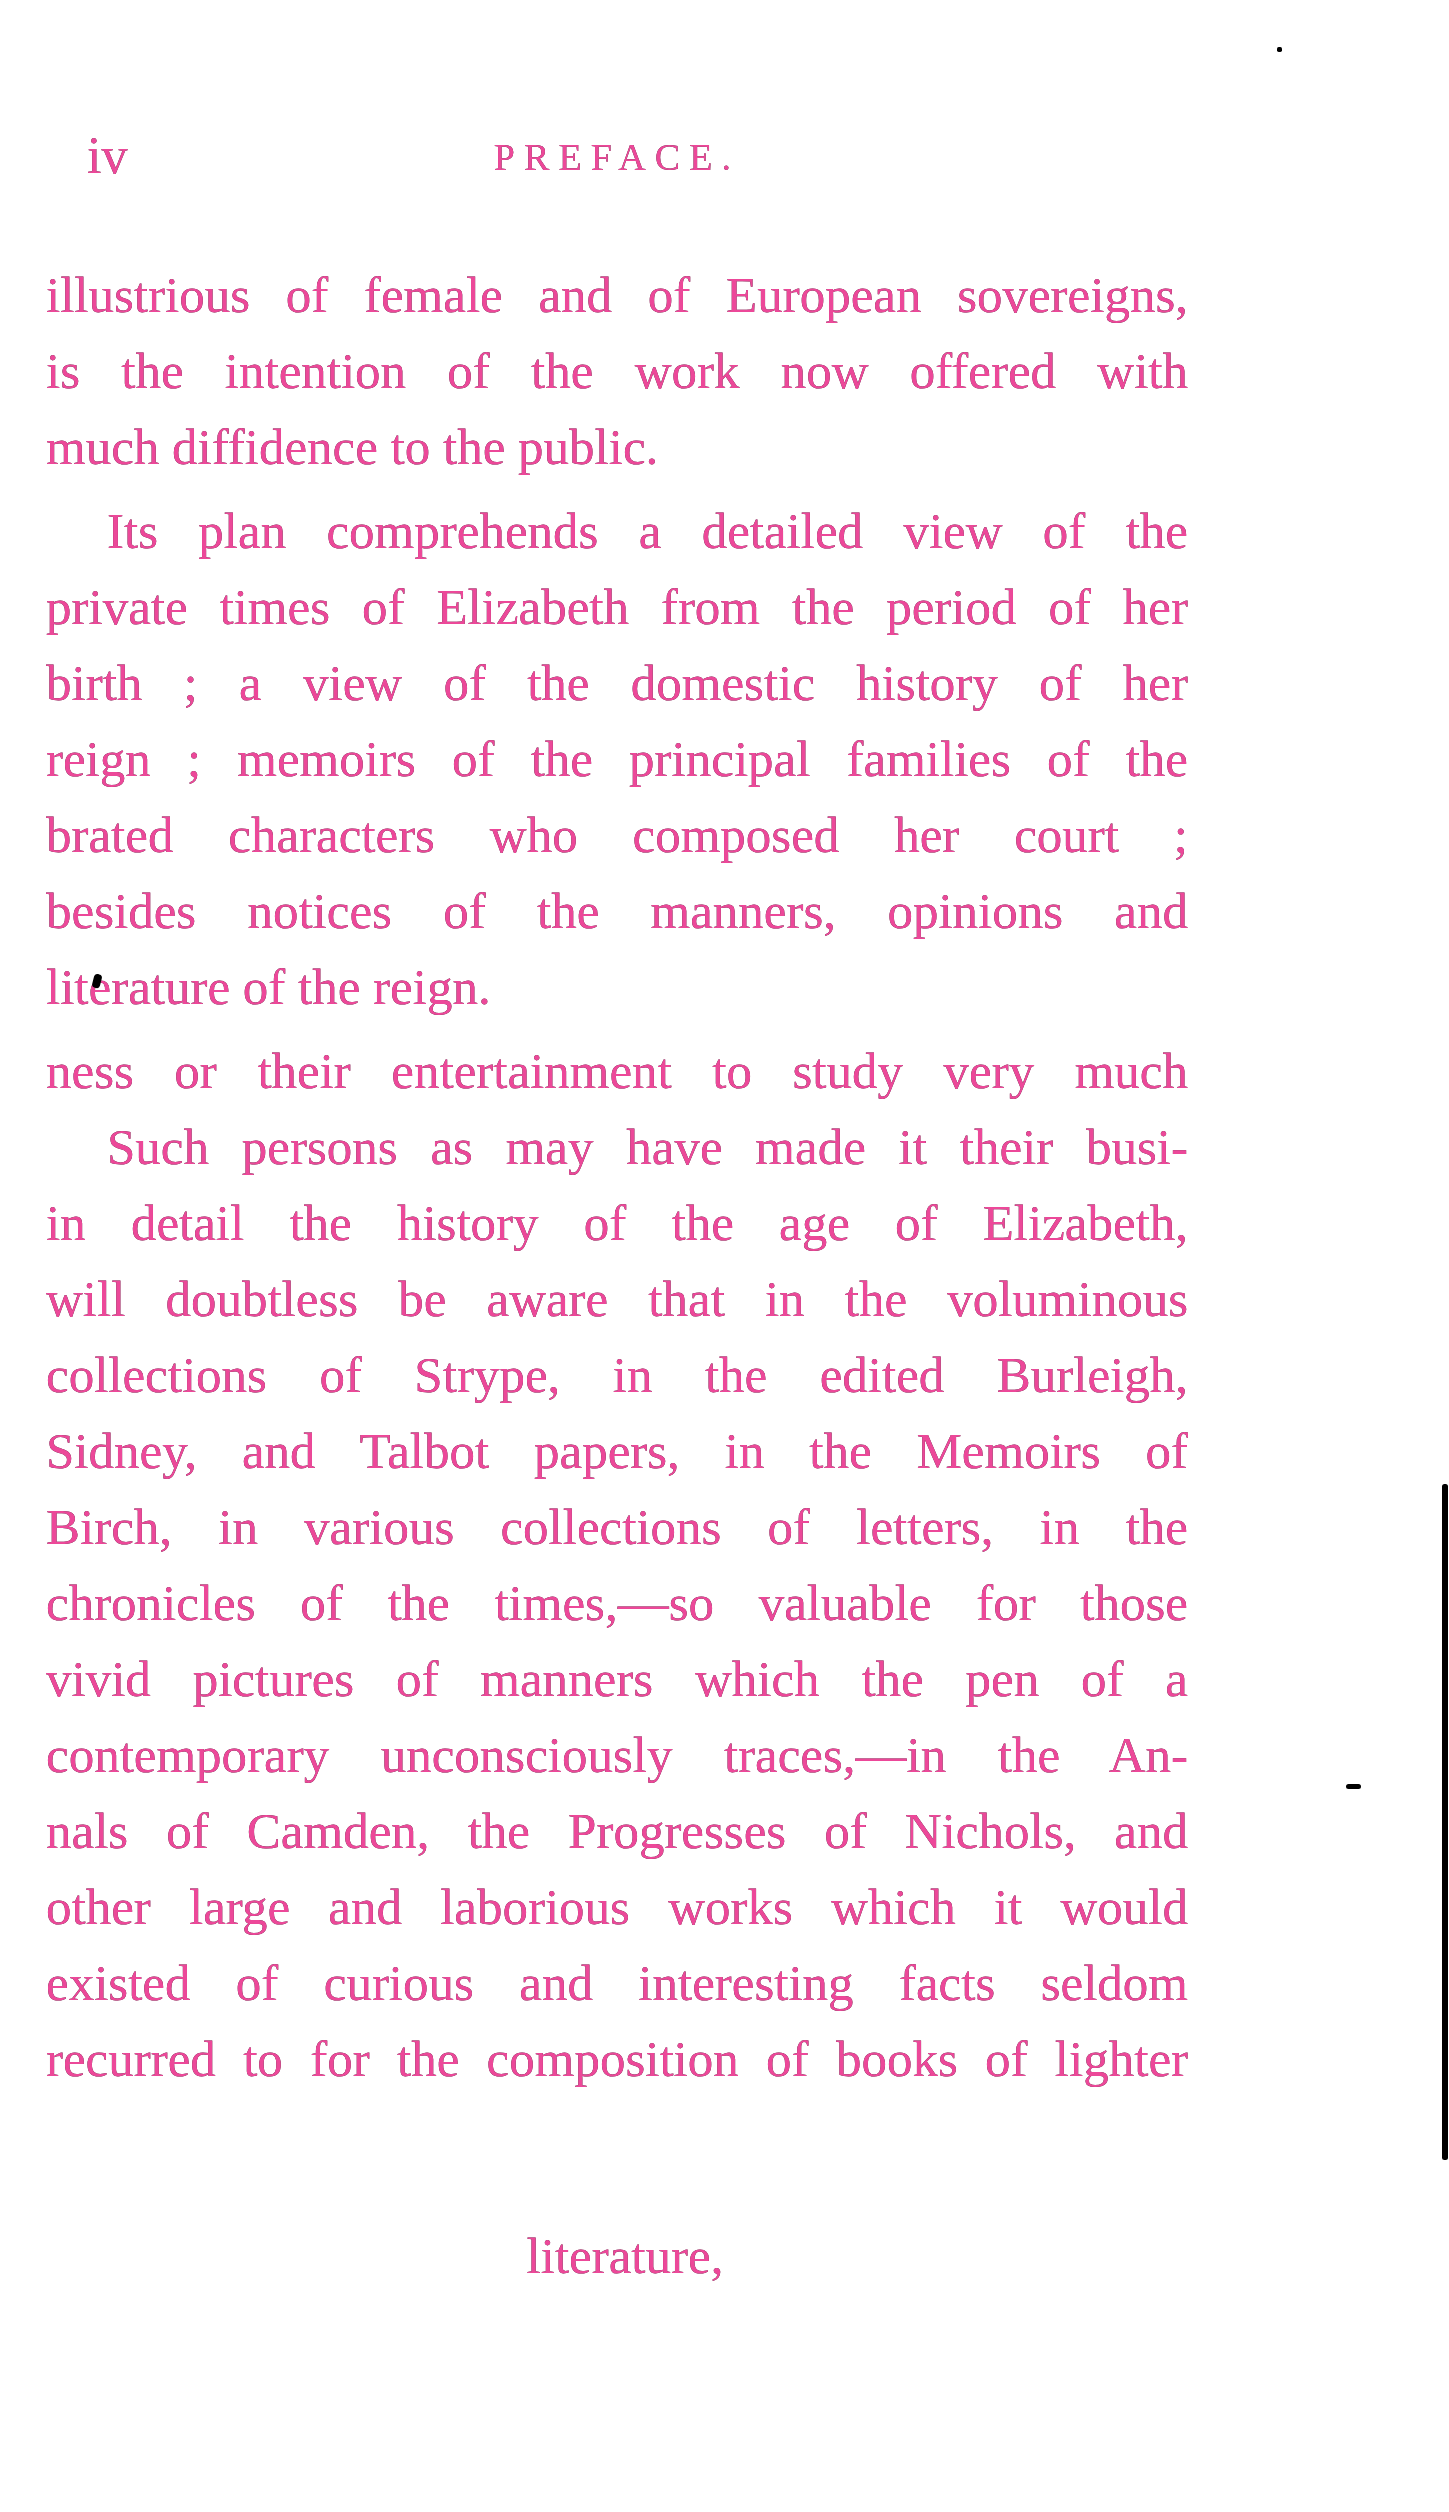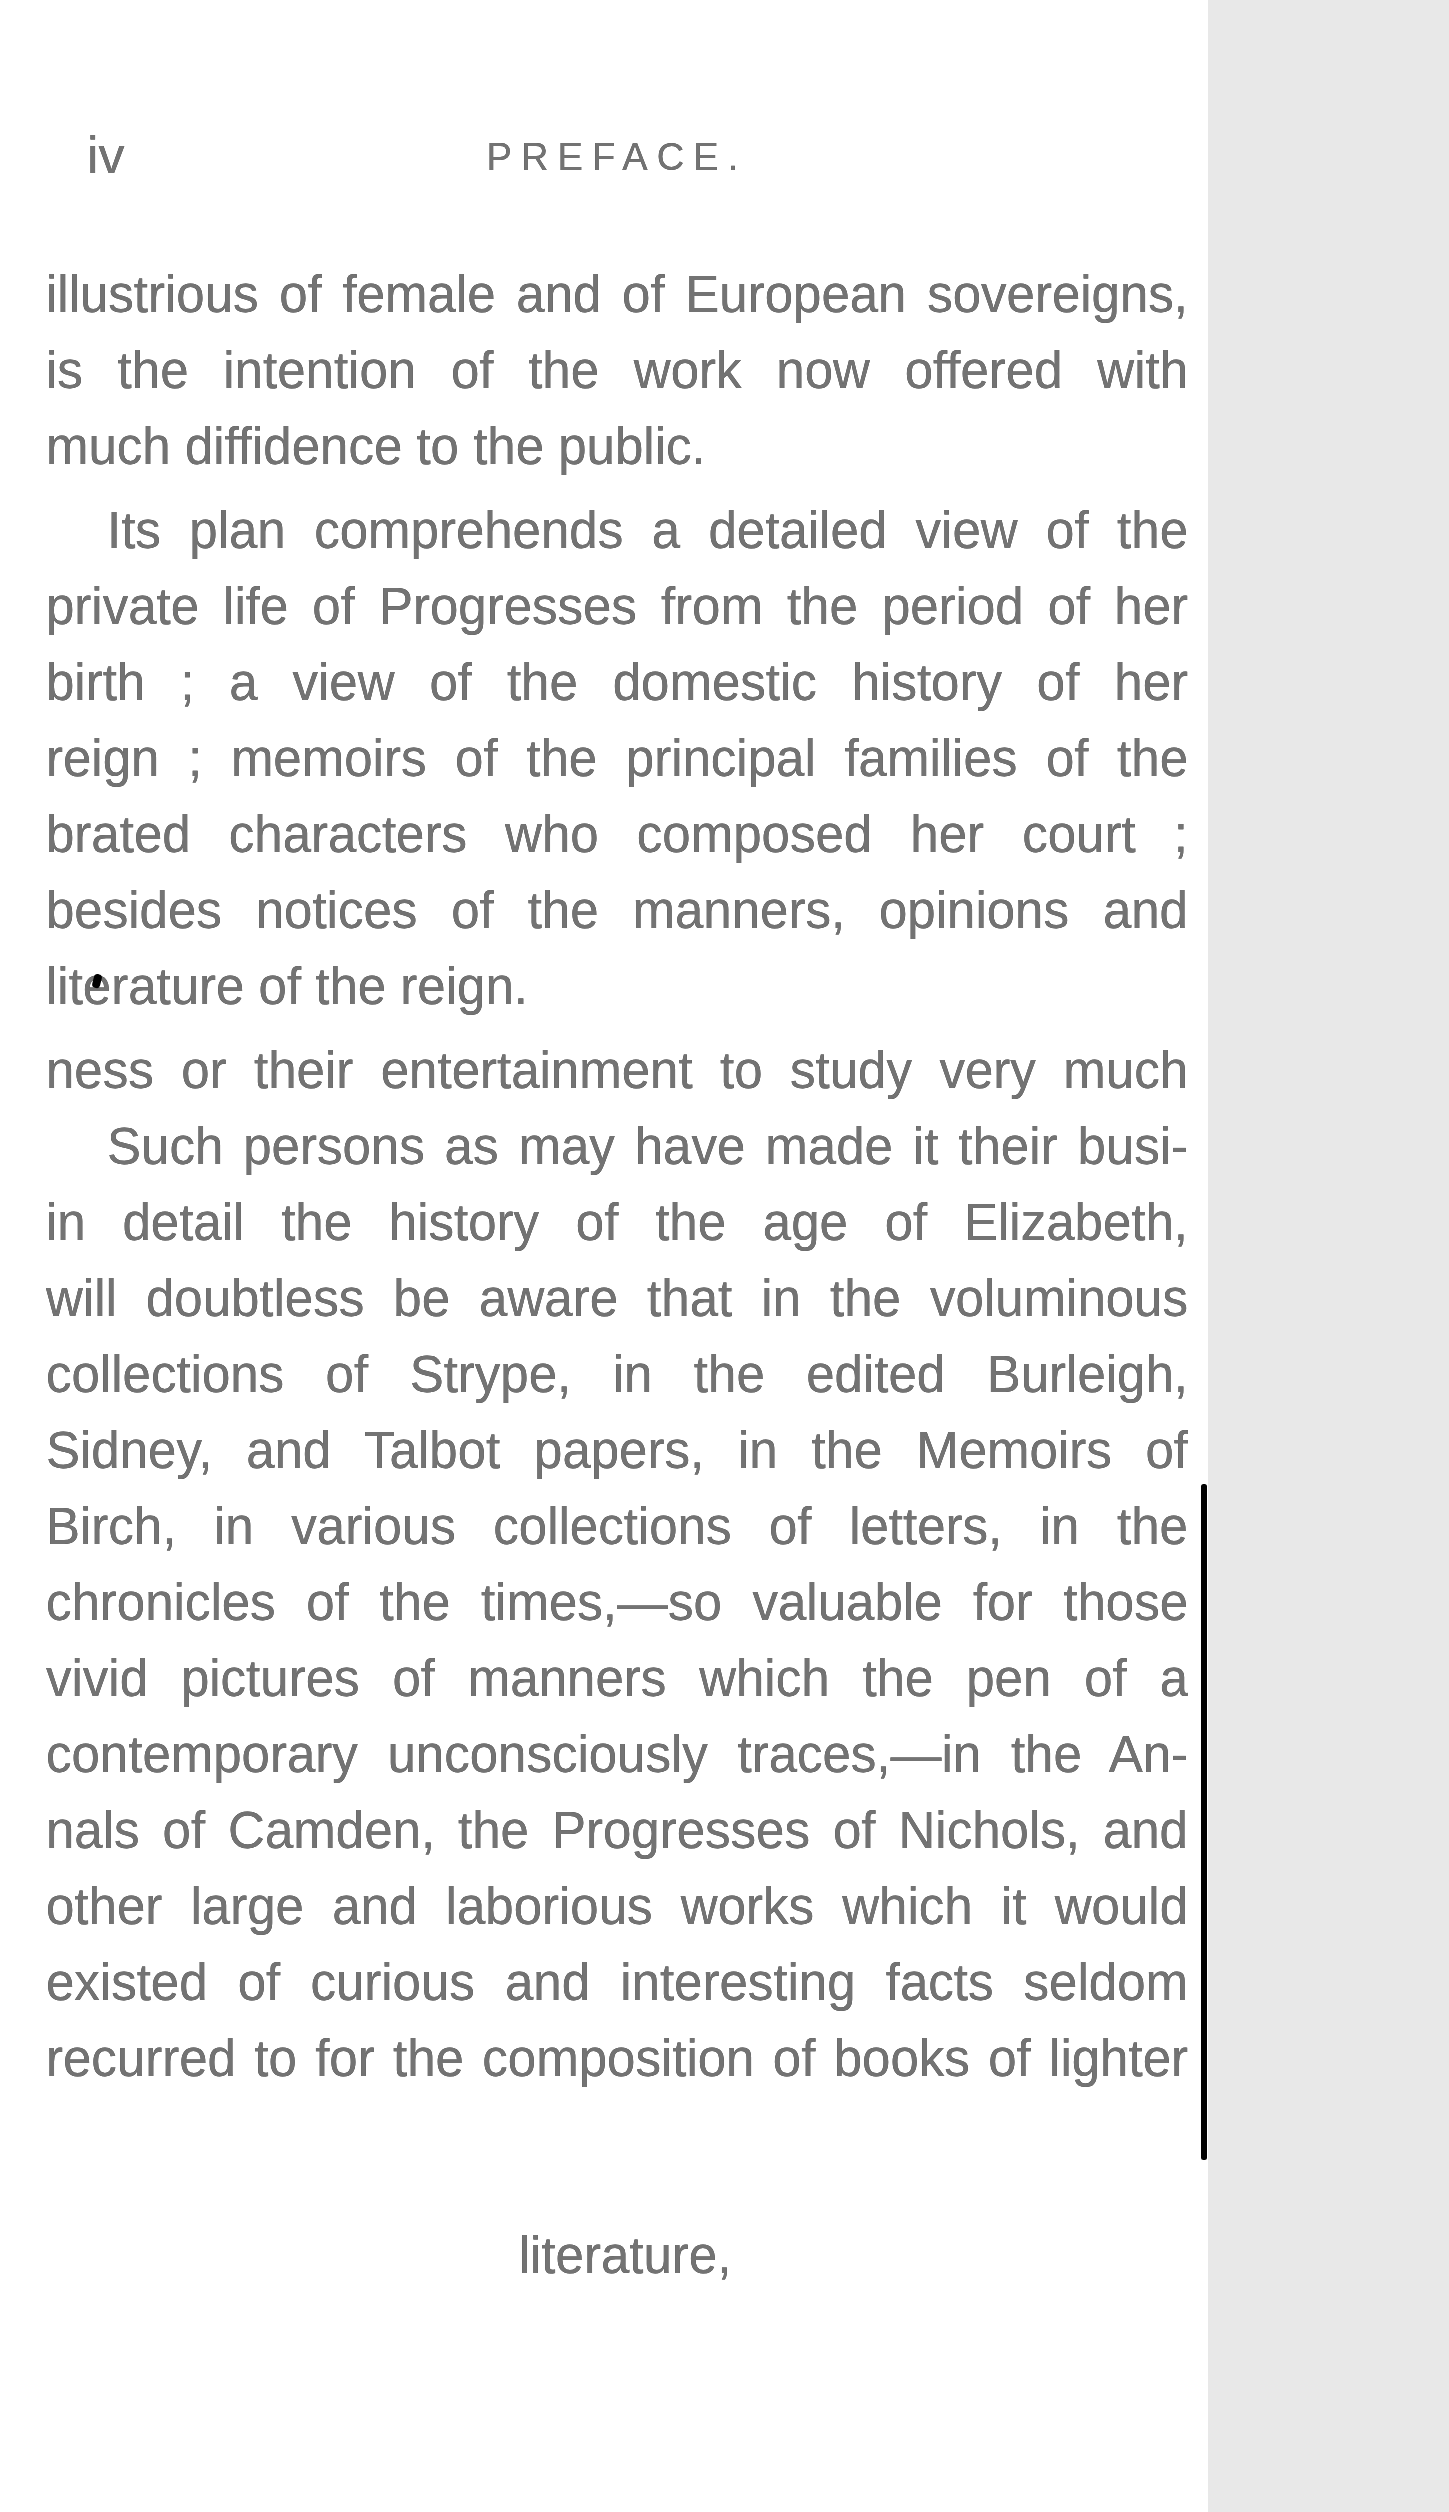--- a/index.html
+++ b/index.html
@@ -1,22 +1,22 @@
 <!DOCTYPE html>
 <html style="font-size:13.5px"><head>
 <meta charset="utf-8">
 <style>
   html, body { margin: 0; padding: 0; background: #e8e8e8; }
   .page {
     position: relative;
-    width: 1208px;
+    width: 1449px;
     height: 2512px;
     background: #ffffff;
-    font-family: Liberation Sans, sans-serif;
-    color: #737373;
+    font-family: Liberation Serif, serif;
+    color: #ec4899;
     overflow: hidden;
     text-shadow: 0 0 0.5px rgba(0,0,0,0.85);
   }
   .header {
     position: absolute;
     top: 125px;
     left: 38px;
     width: 1158px;
     height: 61px;
   }
@@ -87,21 +87,21 @@
   </div>
 
   <div class="body-text">
       <div class="paragraph">
         <div class="line">illustrious of female and of European sovereigns,</div>
         <div class="line">is the intention of the work now offered with</div>
         <div class="line para-end">much diffidence to the public.</div>
       </div>
       <div class="paragraph">
         <div class="line indent">Its plan comprehends a detailed view of the</div>
-        <div class="line">private life of Progresses from the period of her</div>
+        <div class="line">private times of Elizabeth from the period of her</div>
         <div class="line">birth ; a view of the domestic history of her</div>
         <div class="line">reign ; memoirs of the principal families of the</div>
         <div class="line">brated characters who composed her court ;</div>
         <div class="line">besides notices of the manners, opinions and</div>
         <div class="line para-end">literature of the reign.</div>
       </div>
       <div class="paragraph">
         <div class="line">ness or their entertainment to study very much</div>
         <div class="line indent">Such persons as may have made it their busi-</div>
         <div class="line">in detail the history of the age of Elizabeth,</div>

